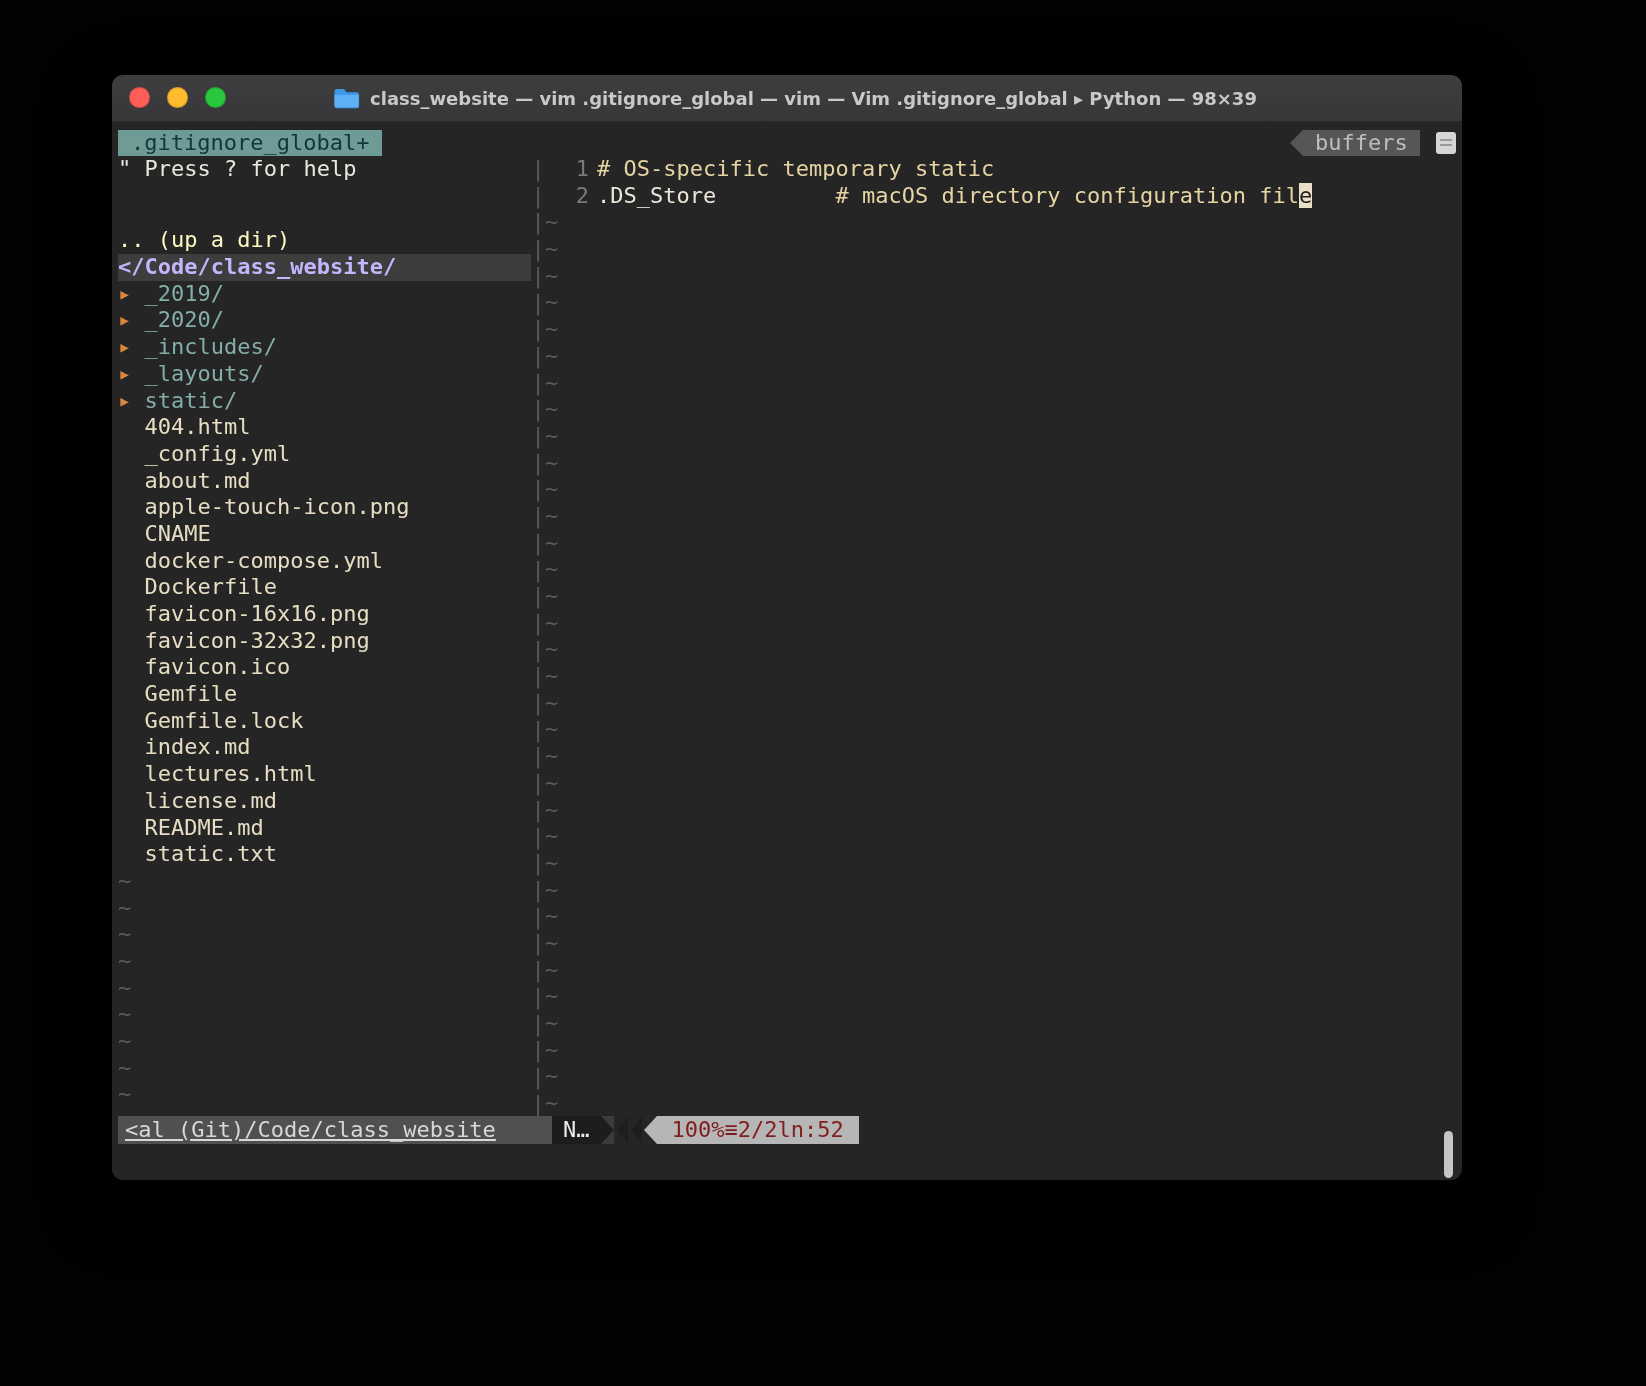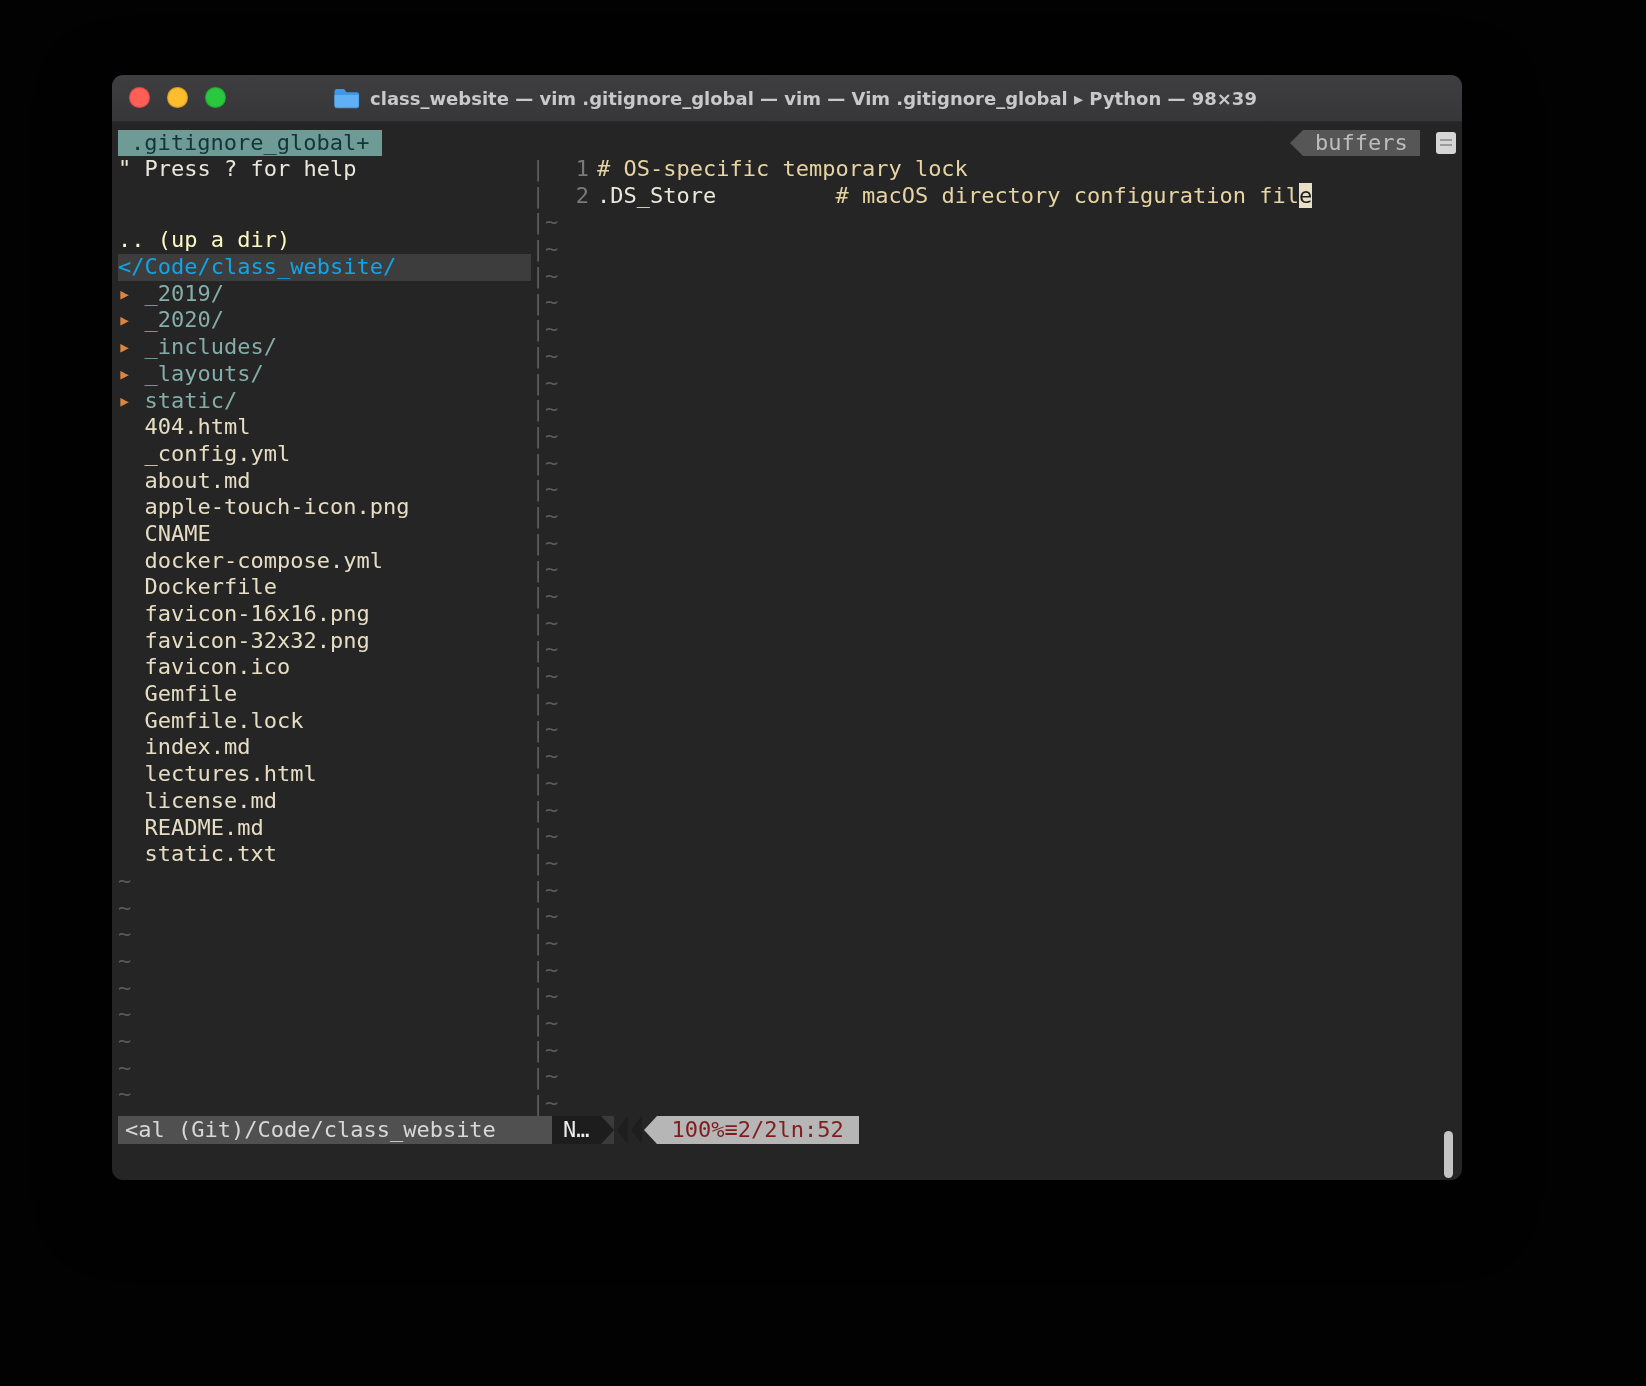--- a/index.html
+++ b/index.html
@@ -40,40 +40,40 @@
     padding:0 13px;background:#6e9b96;color:#12343a;font-size:22px;white-space:pre;
   }
   .buffers{position:absolute;top:55px;left:1178px;height:26px;display:flex;align-items:stretch;}
   .buf-arrow{width:0;height:0;border-top:13px solid transparent;border-bottom:13px solid transparent;border-right:13px solid #565656;}
   .buf-chip{background:#565656;color:#bdbdbd;font-size:22px;line-height:26px;padding:0 12px;white-space:pre;}
   .corner-icon{position:absolute;left:1323px;top:56px;}
   
   .tree{position:absolute;left:6px;top:81px;width:413px;}
   .tree .help{color:#eae7dc;}
   .tree .updir{color:#fef9c3;margin-top:18px;}
-  .tree .root{color:#0ea5e9;background:#3d3d3d;}
+  .tree .root{color:#c4b5fd;background:#3d3d3d;font-weight:bold;}
   .tree .arrow{color:#d9863f;}
   .tree .dname{color:#84aea8;}
   .tree .file{color:#e6ddc2;}
   .tilde{color:#5c5c5c;}
   .separator{
     position:absolute;left:419px;top:81px;width:14px;text-align:center;
     color:#5a5a5a;font-size:22px;line-height:26.7px;white-space:pre;
   }
   .editor{position:absolute;left:433px;top:81px;width:900px;}
   .lnum{display:inline-block;width:44px;text-align:right;margin-right:8px;color:#7a7a7a;}
   .seg-comment{color:#e6d4a3;}
   .seg-code{color:#ece7da;}
   .seg-cursor{background:#e9dfc6;color:#1e1e1e;}
   
   .statusline{
     position:absolute;left:6px;top:1041px;width:1303px;height:28px;
     display:flex;align-items:stretch;font-size:22px;line-height:28px;white-space:pre;
   }
-  .sl-left{width:427px;background:#505050;color:#d8d8d8;padding-left:7px;overflow:hidden;}
+  .sl-left{width:427px;background:#505050;color:#d8d8d8;padding-left:7px;overflow:hidden;text-decoration:underline;}
   .sl-pill{background:#1d1d1d;color:#ececec;padding:0 11px;}
   .sl-arrow-r{width:0;height:0;border-top:14px solid transparent;border-bottom:14px solid transparent;border-left:13px solid #1d1d1d;background:#3b3b3b;}
   .sl-mid{flex:1;background:#3b3b3b;display:flex;align-items:center;}
   .fname{color:#6fa99f;margin-left:27px;}
   .sl-chev{width:0;height:0;border-top:14px solid transparent;border-bottom:14px solid transparent;border-right:11px solid #1e1e1e;margin-left:3px;}
   .sl-arrow-l{width:0;height:0;border-top:14px solid transparent;border-bottom:14px solid transparent;border-right:13px solid #b6b6b6;margin-left:2px;}
   .sl-right{background:#b6b6b6;color:#7f1d1d;padding:0 15px;}
   
   .scroll-thumb{
     position:absolute;left:1332px;top:1056px;width:9px;height:47px;
@@ -181,21 +181,21 @@
 |
 |
 |
 |
 |
 |
 |
 |</div>
 
   <div class="editor">
-      <div class="trow eline"><span class="lnum">1</span><span class="seg-comment"># OS-specific temporary lock</span></div>
+      <div class="trow eline"><span class="lnum">1</span><span class="seg-comment"># OS-specific temporary static</span></div>
       <div class="trow eline"><span class="lnum">2</span><span class="seg-code">.DS_Store</span><span class="seg-code">         </span><span class="seg-comment"># macOS directory configuration fil</span><span class="seg-cursor">e</span></div>
       <div class="trow tilde">~</div>
       <div class="trow tilde">~</div>
       <div class="trow tilde">~</div>
       <div class="trow tilde">~</div>
       <div class="trow tilde">~</div>
       <div class="trow tilde">~</div>
       <div class="trow tilde">~</div>
       <div class="trow tilde">~</div>
       <div class="trow tilde">~</div>

